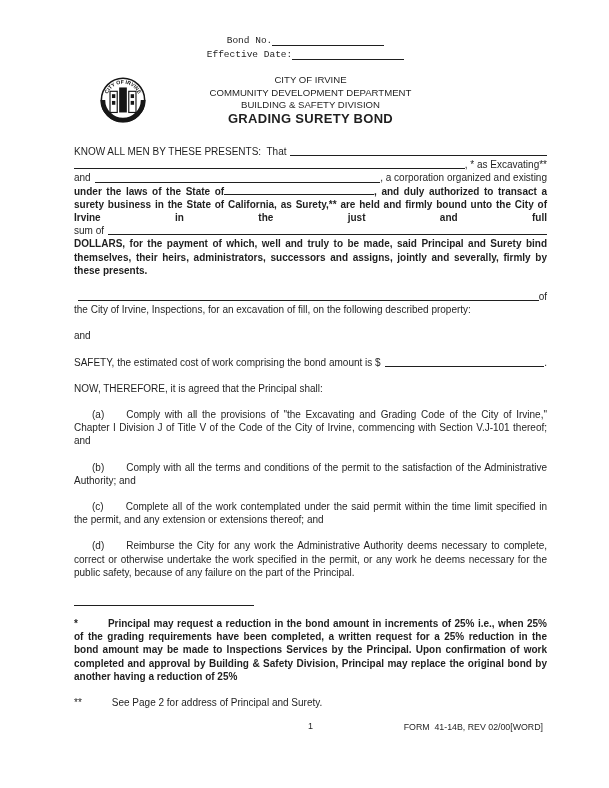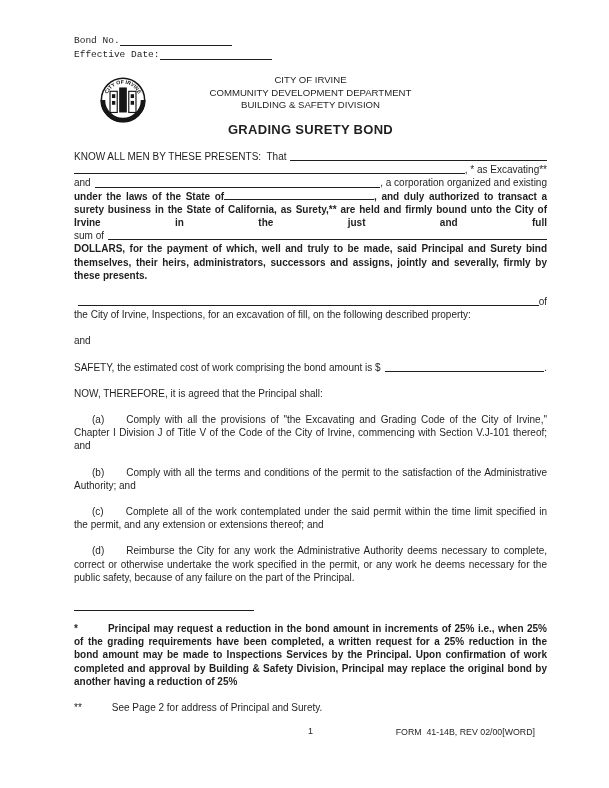--- a/index.html
+++ b/index.html
@@ -11,53 +11,53 @@
     background:#ffffff;
     color:#1f1f1f;
     font-family:"Liberation Sans", sans-serif;
     font-size:10px; line-height:13.2px;
     overflow:hidden;
   }
   .pre { white-space:pre-wrap; }
 
   
   .bond-block { margin-right:10px; font-family:"Liberation Mono", monospace; font-size:9.5px; line-height:14px; }
-  .bond-line { display:flex; justify-content:flex-start; align-items:stretch; }
+  .bond-line { display:flex; justify-content:center; align-items:stretch; }
   .blank { display:inline-block; border-bottom:1px solid #1f1f1f; }
   .bond-line .blank { width:112px; margin-bottom:2px; }
 
   
   .header { position:relative; margin-top:12px; }
   .seal { position:absolute; left:24px; top:-2px; }
   .org { text-align:center; font-size:9.6px; line-height:12.6px; }
-  .doc-title { text-align:center; font-size:13px; font-weight:bold; letter-spacing:.3px; margin-top:11px; }
+  .doc-title { text-align:center; font-size:13px; font-weight:bold; letter-spacing:.3px; }
 
   
-  .bodytext { margin-top:14px; }
+  .bodytext { margin-top:20px; }
   .p { margin:13px 0 0 0; text-align:justify; }
   .p0 { margin:0; text-align:justify;font-weight:bold; }
   .left { text-align:left; }
   .just-all { text-align:justify; text-align-last:justify; }
   .pline { display:flex; align-items:stretch; }
   .pline > span { white-space:pre; }
   .fill { flex:1 1 auto; min-width:30px; border-bottom:1px solid #1f1f1f; margin:0 0 2px 4px; }
   .fill.nl { margin-left:0; }
   .w150 { width:150px; }
   .indent { text-indent:18px; }
   .tab { display:inline-block; width:22px; }
   .tab-fn { display:inline-block; width:30px; }
 
   
   .divider { width:180px; border-top:1px solid #1f1f1f; margin-top:26px; }
   .fn1 { margin-top:11px; }
 
   
   .footer { position:relative; margin-top:11px; height:14px; font-size:9px; }
   .page-num { position:absolute; left:50%; transform:translateX(-50%); }
-  .form-num { position:absolute; right:12px; top:1px; font-size:8.8px; }
+  .form-num { position:absolute; right:4px; top:1px; font-size:8.8px; }
 </style>
 </head>
 <body>
 
 <div class="page">
 
   <div class="bond-block">
     <div class="bond-line">
       <span class="pre">Bond No.</span>
       <span class="blank"></span>

